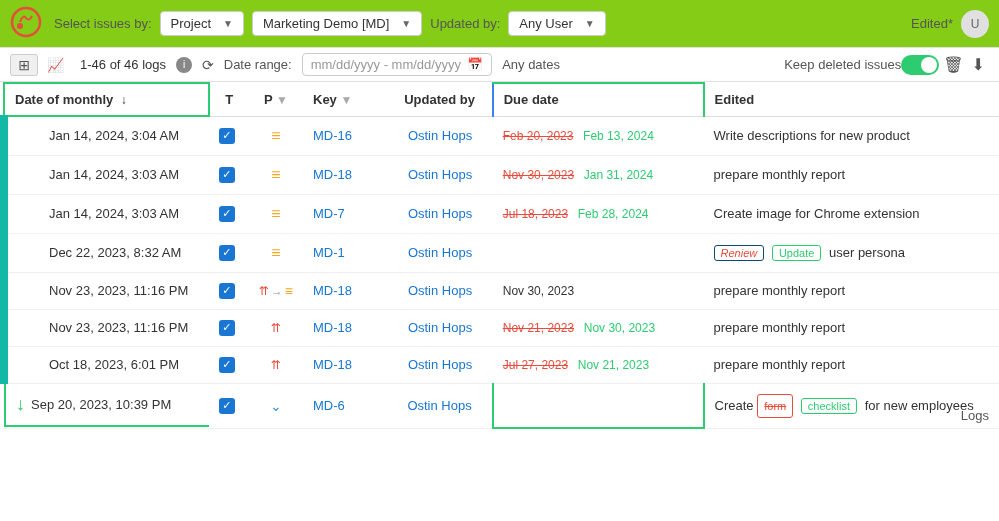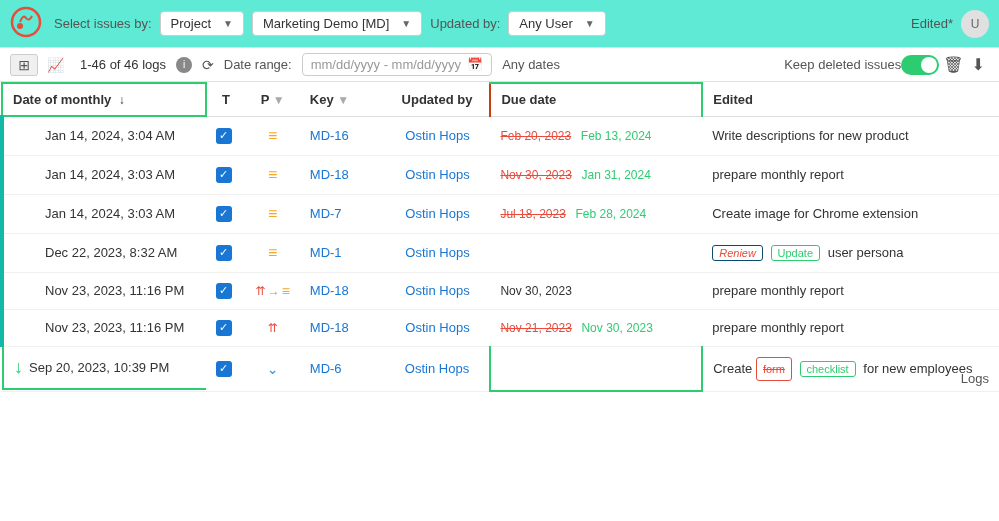--- a/index.html
+++ b/index.html
@@ -1,21 +1,21 @@
 <!DOCTYPE html>
 <html><head>
   <meta charset="utf-8">
   <style>
     * { box-sizing: border-box; margin: 0; padding: 0; }
     body { font-family: Arial, sans-serif; font-size: 13px; background: #fff; color: #333; width: 999px; min-height: 521px; overflow: hidden; }
 
     
     .toolbar {
       display: flex; align-items: center; padding: 6px 10px; border-bottom: 1px solid #e0e0e0;
-      gap: 8px; background: #5eead4;
+      gap: 8px; background: #84cc16;
     }
     .toolbar-label { font-size: 13px; color: #555; white-space: nowrap; }
     .dropdown-btn {
       display: flex; align-items: center; gap: 12px; padding: 4px 10px;
       border: 1px solid #ccc; border-radius: 4px; cursor: pointer;
       background: #fff; font-size: 13px; color: #333;
     }
     .dropdown-arrow { font-size: 10px; color: #666; }
     .toolbar-spacer { flex: 1; }
     .edited-label { font-size: 13px; color: #555; }
@@ -112,34 +112,34 @@
     
     .change-icons { display: flex; align-items: center; gap: 2px; }
     .arrow-up-red { color: #e74c3c; font-size: 12px; }
     .arrow-right { color: #999; font-size: 12px; }
     .priority-eq { color: #f5a623; font-size: 14px; }
 
     .logs-label { position: absolute; right: 10px; bottom: 8px; font-size: 13px; color: #555; }
     .table-wrapper { position: relative; }
 
     th.highlight-border {
-      border-left: 2px solid #c2410c;
+      border-left: 2px solid #3b82f6;
       border-right: 2px solid #2ecc71;
       border-top: 2px solid #2ecc71;
     }
     td.highlight-border-bottom-last {
       border-left: 2px solid #2ecc71;
       border-right: 2px solid #2ecc71;
       border-bottom: 2px solid #2ecc71;
     }
 
     th.date-highlight {
       border: 2px solid #2ecc71;
     }
-    td.date-highlight-left { border-left: 4px solid #14b8a6; padding-left: 41px; }
+    td.date-highlight-left { border-left: 8px solid #14b8a6; padding-left: 41px; }
     td.date-highlight-last {
       border-left: 2px solid #2ecc71;
       border-bottom: 2px solid #2ecc71;
     }
   </style>
 </head>
 <body>
 
 <div class="toolbar">
 
@@ -322,20 +322,34 @@
         <td class="col-p"><span class="arrow-up-red">⇈</span></td>
         <td class="col-key"><a class="key-link">MD-18</a></td>
         <td class="col-updated"><a class="updated-link">Ostin Hops</a></td>
         <td class="col-due highlight-border">
           <span class="date-strikethrough">Nov 21, 2023</span>
           <span class="date-new">Nov 30, 2023</span>
         </td>
         <td class="col-summary">prepare monthly report</td>
       </tr>
 
+      <tr>
+        <td class="col-date date-highlight-left">Oct 18, 2023, 6:01 PM</td>
+        <td class="col-t">
+            <div class="checkbox">✓</div>
+          </td>
+        <td class="col-p"><span class="arrow-up-red">⇈</span></td>
+        <td class="col-key"><a class="key-link">MD-18</a></td>
+        <td class="col-updated"><a class="updated-link">Ostin Hops</a></td>
+        <td class="col-due highlight-border">
+          <span class="date-strikethrough">Jul 27, 2023</span>
+          <span class="date-new">Nov 21, 2023</span>
+        </td>
+        <td class="col-summary">prepare monthly report</td>
+      </tr>
 
       <tr>
         <td class="col-date date-highlight-last" style="display:flex;align-items:center;gap:6px;">
           <span class="green-arrow">↓</span>
           <span>Sep 20, 2023, 10:39 PM</span>
         </td>
         <td class="col-t">
             <div class="checkbox">✓</div>
           </td>
         <td class="col-p"><span style="color:#3498db;font-size:14px;">⌄</span></td>

